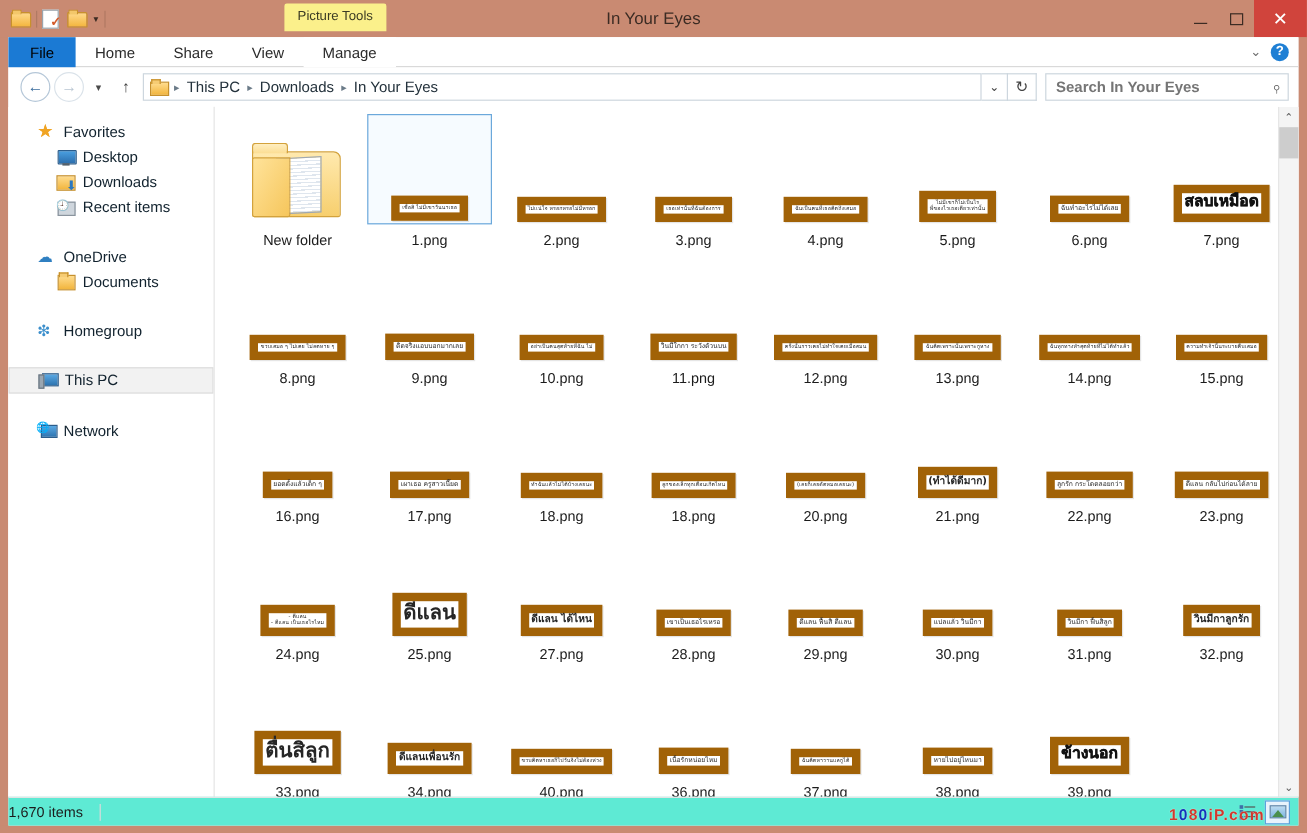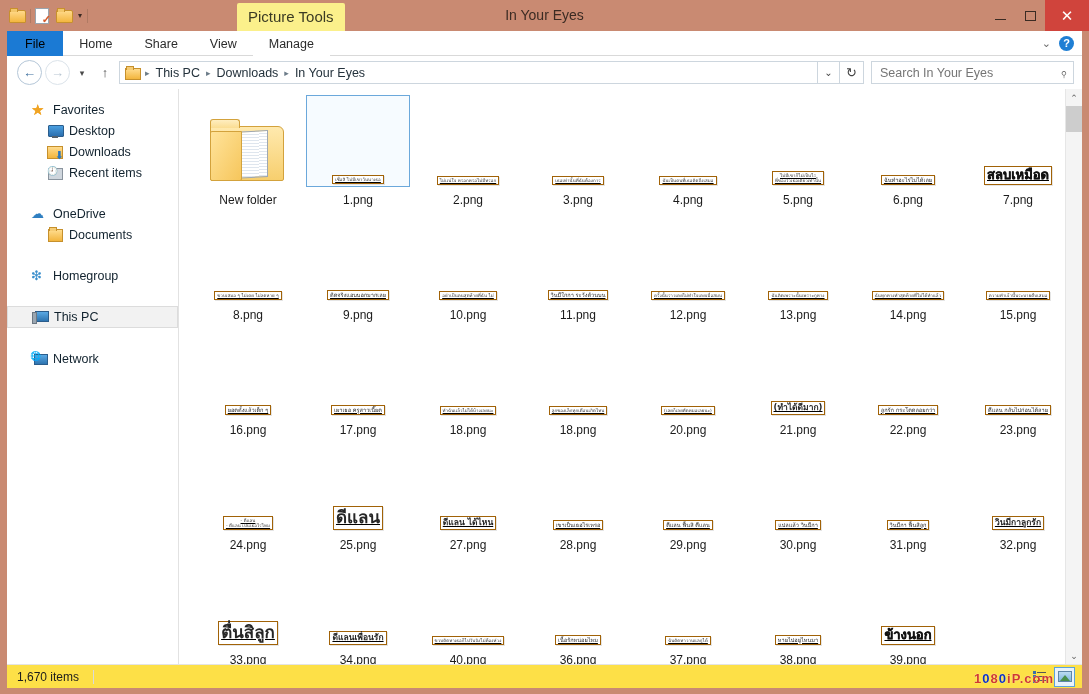--- a/index.html
+++ b/index.html
@@ -44,21 +44,21 @@
   .doc-ico:after {
     content:"✓"; position:absolute; right:-2px; bottom:-2px; font-size:11px;
     color:#d35b2b; font-weight:bold; line-height:1;
   }
   .qat-sep { width:1px; height:14px; background:#b07a63; }
   .qat-caret { font-size:8px; color:#3b2a22; line-height:1; padding:0 1px; }
 
   .ptools {
     position:absolute; left:237px; top:3px;
     background:#fbf08b; color:#3b3b24;
-    font-size:15px; padding:5px 11px 6px 11px;
+    font-size:11px; padding:5px 11px 6px 11px;
     border-radius:2px 2px 0 0;
   }
   .wintitle {
     position:absolute; left:0; right:0; top:0; height:31px;
     line-height:31px; text-align:center; font-size:14px; color:#3b2b23;
     pointer-events:none;
   }
   .wincontrols { position:absolute; right:0; top:0; height:31px; display:flex; }
   .wbtn {
     width:30px; height:31px; display:flex; align-items:center; justify-content:center;
@@ -121,21 +121,21 @@
   .addr-drop { width:22px; height:23px; display:flex; align-items:center; justify-content:center;
     border:1px solid #cdd6de; border-left:none; font-size:10px; color:#444; }
   .refresh { width:24px; height:23px; display:flex; align-items:center; justify-content:center;
     border:1px solid #cdd6de; border-left:none; font-size:13px; color:#444; margin-right:7px; }
   .search {
     width:203px; height:23px; border:1px solid #cdd6de; background:#fff;
     display:flex; align-items:center; padding:0 6px 0 8px;
   }
   .search input {
     flex:1; border:none; outline:none; font-size:12.5px; color:#8b5cf6;
-    font-family:"Liberation Sans", sans-serif; background:transparent;
+    font-family:"Liberation Sans", sans-serif; background:transparent;font-weight:bold;
   }
   .search-ico { font-size:13px; color:#555; transform:rotate(-45deg); }
 
   
   .body { flex:1; display:flex; background:#fff; min-height:0; position:relative; }
 
   .navpane {
     width:172px; flex:0 0 172px; background:#fff;
     border-right:1px solid #e2e2e2; padding-top:10px;
     font-size:12.5px; color:#11222e; overflow:hidden;
@@ -186,25 +186,24 @@
     display:flex; flex-direction:column; align-items:center;
     justify-content:flex-end; padding-bottom:3px;
   }
   .cell.sel .thumb-box { border:1px solid #6ba8db; background:#f6fbff; }
   .thumb-box {
     width:104px; height:93px; position:relative;
     display:flex; align-items:flex-end; justify-content:center;
     padding-bottom:2px;
   }
   .thumb-img {
-    background:#fff; border:1px solid #a16207;
+    background:#fff; border:7px solid #a16207;
     padding:1px 2px; max-width:100px;
     display:flex; align-items:center; justify-content:center;
     box-shadow:1px 1px 0 rgba(0,0,0,.10);
-    text-decoration:underline;
   }
   .thai {
     font-family:"DejaVu Sans", sans-serif;
     color:#262626; white-space:nowrap; line-height:1.15;
     text-align:center;
   }
   .t-xs { font-size:4.4px; letter-spacing:.1px; }
   .t-s  { font-size:5.6px; }
   .t-m  { font-size:8.5px; font-weight:bold; }
   .t-l  { font-size:13px; font-weight:bold;
@@ -240,22 +239,22 @@
     background:#f4f4f4; border-left:1px solid #e6e6e6;
     display:flex; flex-direction:column; align-items:center;
   }
   .sb-arrow { height:17px; width:17px; display:flex; align-items:center; justify-content:center;
     font-size:9px; color:#5e5e5e; }
   .sb-track { flex:1; width:17px; position:relative; }
   .sb-thumb { position:absolute; top:0; left:0; width:17px; height:26px; background:#cdcdcd; }
 
   
   .statusbar {
-    flex:0 0 24px; background:#fde047; border-top:1px solid #e4e4e4;
-    display:flex; align-items:center; padding-left:10px;
+    flex:0 0 24px; background:#5eead4; border-top:1px solid #e4e4e4;
+    display:flex; align-items:center; 
     font-size:12px; color:#1c1c1c; position:relative;
   }
   .sb-sep { width:1px; height:14px; background:#dadada; margin-left:14px; }
   .viewbtns { margin-left:auto; display:flex; align-items:center; gap:4px; padding-right:7px; }
   .vbtn { width:21px; height:20px; display:flex; align-items:center; justify-content:center; }
   .vbtn.active { border:1px solid #5aa3dd; background:#e8f3fc; }
   .details-glyph { display:flex; gap:1px; align-items:center; }
   .details-glyph i { display:block; width:3px; height:3px; background:#3f6fa8; }
   .details-glyph b { display:block; width:9px; height:1.5px; background:#555; }
   .icons-glyph {

